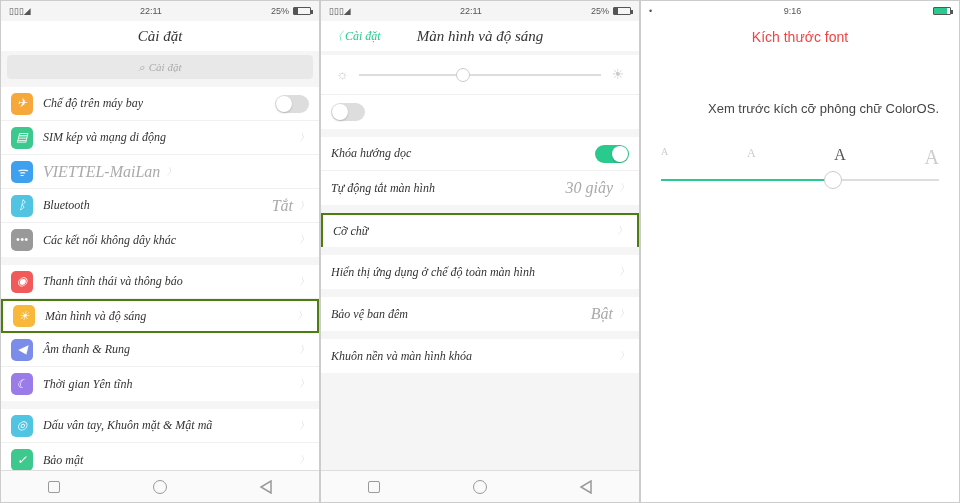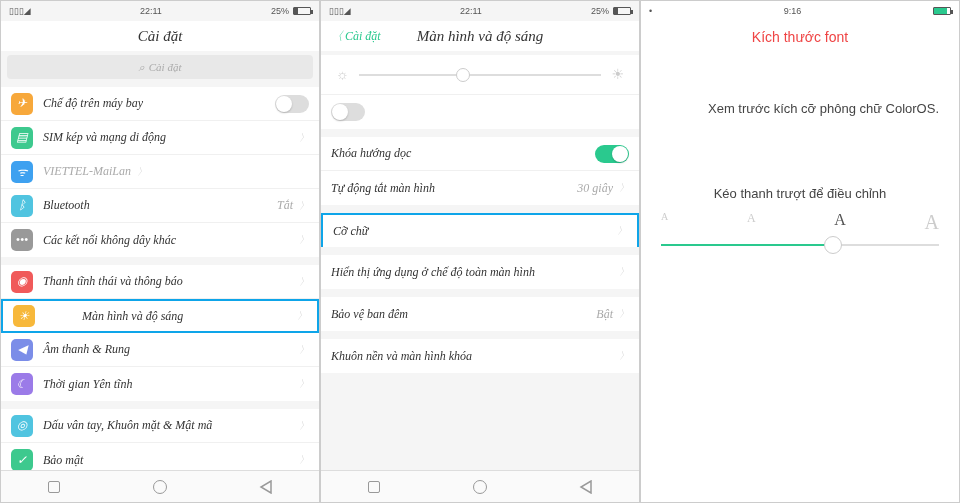--- a/index.html
+++ b/index.html
@@ -13,27 +13,27 @@
 .battery-fill.green { background: #2ac98e; width: 80%; }
 .title-bar { height: 30px; display: flex; align-items: center; justify-content: center; font-family: 'Brush Script MT', cursive; font-style: italic; font-size: 15px; color: #333; position: relative; background: #fff; }
 .back-btn { position: absolute; left: 10px; color: #2ac98e; font-size: 12px; display: flex; align-items: center; gap: 2px; font-style: italic; }
 .search-bar { margin: 4px 6px 8px; height: 24px; background: #e8e8e8; border-radius: 4px; display: flex; align-items: center; justify-content: center; font-size: 11px; color: #aaa; font-style: italic; gap: 4px; }
 .content { flex: 1; overflow: hidden; }
 .group { margin-bottom: 8px; }
 .row { background: #fff; height: 34px; display: flex; align-items: center; padding: 0 10px; font-family: 'Brush Script MT', cursive; font-style: italic; font-size: 12px; color: #333; position: relative; border-bottom: 1px solid #f0f0f0; }
 .row:last-child { border-bottom: none; }
 .row-icon { width: 22px; height: 22px; border-radius: 5px; margin-right: 10px; display: flex; align-items: center; justify-content: center; color: #fff; font-size: 12px; flex-shrink: 0; }
 .row-label { flex: 1; }
-.row-value { color: #aaa; font-size: 12px; margin-right: 6px; }
+.row-value { color: #aaa; font-size: 16px; margin-right: 6px; }
 .chevron { color: #ccc; font-size: 10px; font-family: Arial; }
 .toggle { width: 34px; height: 18px; background: #ddd; border-radius: 9px; position: relative; }
 .toggle::after { content: ''; position: absolute; width: 16px; height: 16px; background: #fff; border-radius: 50%; top: 1px; left: 1px; box-shadow: 0 1px 2px rgba(0,0,0,0.2); }
 .toggle.on { background: #2ac98e; }
 .toggle.on::after { left: auto; right: 1px; }
-.highlighted { border: 2px solid #0ea5e9; background: #fff; gap: 37px; }
+.highlighted { border: 2px solid #4d7c0f; background: #fff; }
 .brightness-row { background: #fff; height: 40px; display: flex; align-items: center; padding: 0 15px; gap: 10px; border-bottom: 1px solid #f0f0f0; }
 .sun-icon { color: #ccc; font-size: 14px; }
 .slider { flex: 1; height: 2px; background: #ddd; position: relative; }
 .slider-thumb { position: absolute; top: -6px; left: 40%; width: 14px; height: 14px; background: #fff; border: 1px solid #ccc; border-radius: 50%; }
 .nav-bar { height: 32px; display: flex; justify-content: space-around; align-items: center; border-top: 1px solid #ddd; background: #fafafa; }
 .nav-btn { width: 18px; height: 18px; display: flex; align-items: center; justify-content: center; }
 .nav-square { width: 12px; height: 12px; border: 1.5px solid #999; border-radius: 2px; }
 .nav-circle { width: 14px; height: 14px; border: 1.5px solid #999; border-radius: 50%; }
 .font-preview { text-align: right; padding: 50px 20px 30px; font-family: Arial, sans-serif; font-size: 13px; color: #444; }
 .font-instructions { text-align: center; font-family: Arial, sans-serif; font-size: 13px; color: #444; padding: 40px 20px 10px; }
@@ -240,21 +240,20 @@
     <div>9:16</div>
     <div class="status-right">
         <span class="battery-icon">
           <span class="battery-fill green"></span>
         </span>
       </div>
   </div>
   <div class="phone3-title"><span>Kích thước font</span></div>
   <div class="content">
     <div class="font-preview">Xem trước kích cỡ phông chữ ColorOS.</div>
-    <div class="font-instructions">Kéo thanh trượt để điều chỉnh</div>
     <div class="font-size-marks">
       <span style="font-size:10px">A</span>
       <span style="font-size:12px">A</span>
       <span style="font-size:16px;color:#555">A</span>
       <span style="font-size:20px">A</span>
     </div>
     <div class="font-slider-container">
       <div class="font-slider">
         <div class="font-slider-fill"></div>
         <div class="font-slider-thumb"></div>

